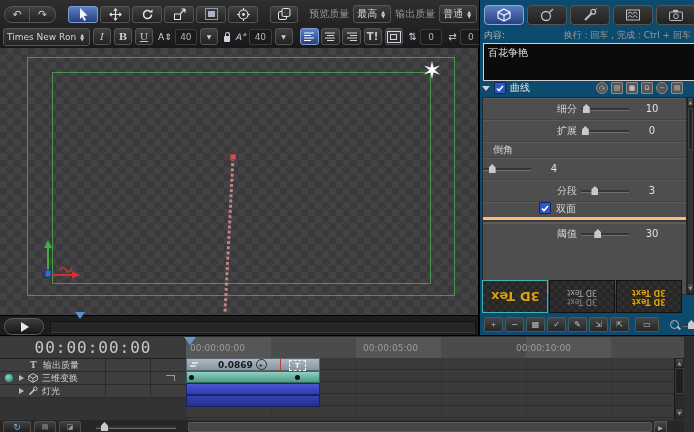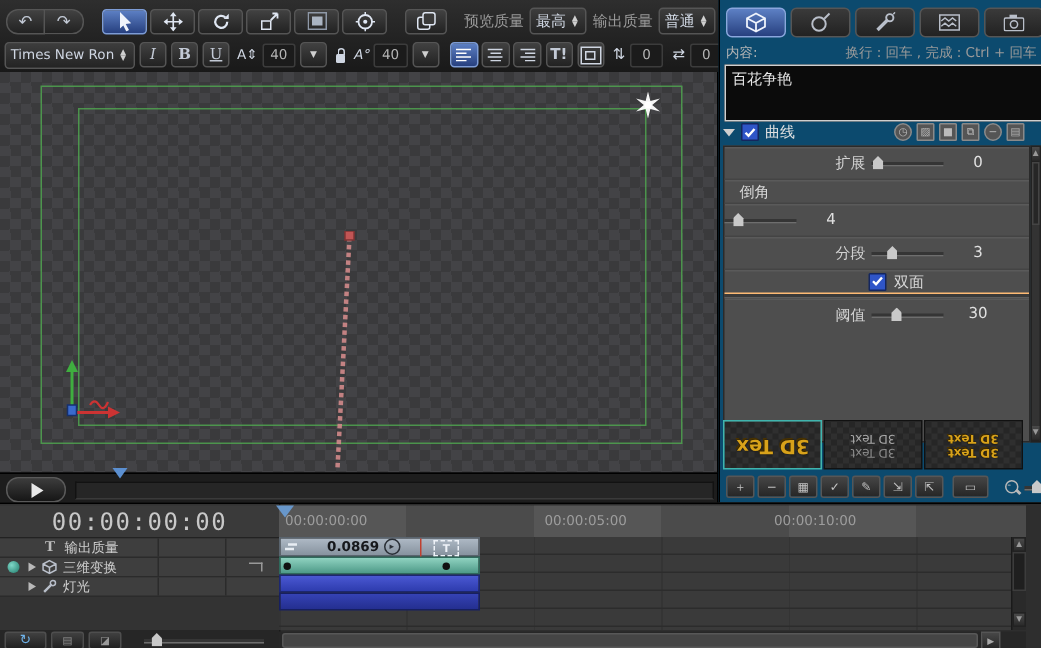--- a/index.html
+++ b/index.html
@@ -60,22 +60,22 @@
   .prow{height:21px;display:flex;align-items:center;border-bottom:1px solid #444;
         box-shadow:inset 0 1px 0 #5a5a5a;}
   .prow .plabel{width:94px;text-align:right;color:#d2d2d2;font-size:10px;padding-right:4px;}
   .track{position:relative;width:48px;height:9px;}
   .track .line{position:absolute;left:0;right:0;top:4px;height:2px;background:#353535;border-bottom:1px solid #6e6e6e;}
   .thumb{position:absolute;top:0;width:7px;height:9px;margin-left:-3px;background:#c9c9c9;
          clip-path:polygon(50% 0,100% 38%,100% 100%,0 100%,0 38%);}
   .pval{width:46px;text-align:center;color:#e0e0e0;font-size:10px;}
   .grplabel{height:15px;display:flex;align-items:center;padding-left:10px;color:#d8d8d8;
             box-shadow:inset 0 1px 0 #5a5a5a;border-bottom:1px solid #444;}
-  .chkrow{height:15px;display:flex;align-items:center;gap:5px;padding-left:96px;
-          box-shadow:inset 0 1px 0 #5a5a5a;border-bottom:1px solid #fdba74;}
+  .chkrow{height:15px;display:flex;align-items:flex-start;gap:5px;padding-left:56px;
+          box-shadow:inset 0 1px 0 #5a5a5a;border-bottom:3px solid #fdba74;}
   .pdivider{height:2px;background:#3a3a3a;border-bottom:1px solid #5e5e5e;}
   .vsb{position:absolute;left:207px;top:97px;width:7px;height:198px;background:#333;border:1px solid #222;box-sizing:border-box;}
   .vsb .btn{height:9px;background:linear-gradient(#4a4a4a,#2a2a2a);border-bottom:1px solid #222;
             color:#999;font-size:5px;text-align:center;line-height:9px;}
   .vsb .vthumb{height:40px;background:#262626;border:1px solid #444;}
   .presets{position:absolute;left:2px;top:280px;display:flex;gap:1px;}
   .pthumb{width:66px;height:33px;background:repeating-conic-gradient(#2f2f2f 0% 25%, #262626 0% 50%);
           background-size:8px 8px;border:1px solid #111;box-sizing:border-box;
           display:flex;flex-direction:column;align-items:center;justify-content:center;overflow:hidden;}
   .pthumb.selected{border:1px solid #3fb5ae;}
@@ -345,20 +345,28 @@
         <span class="hic">▨</span>
         <span class="hic">■</span>
         <span class="hic">⧉</span>
         <span class="hic" style="border-radius:50%;">−</span>
         <span class="hic">▤</span>
       </span>
     </div>
 
     <div class="params">
       <div class="prow">
+        <span class="plabel">细分</span>
+        <span class="track">
+            <span class="line"></span>
+            <span class="thumb" style="left: 10%;"></span>
+          </span>
+        <span class="pval">10</span>
+      </div>
+      <div class="prow">
         <span class="plabel">扩展</span>
         <span class="track">
             <span class="line"></span>
             <span class="thumb" style="left: 8%;"></span>
           </span>
         <span class="pval">0</span>
       </div>
       <div class="grplabel">倒角</div>
       <div class="prow">
         <span class="track">

